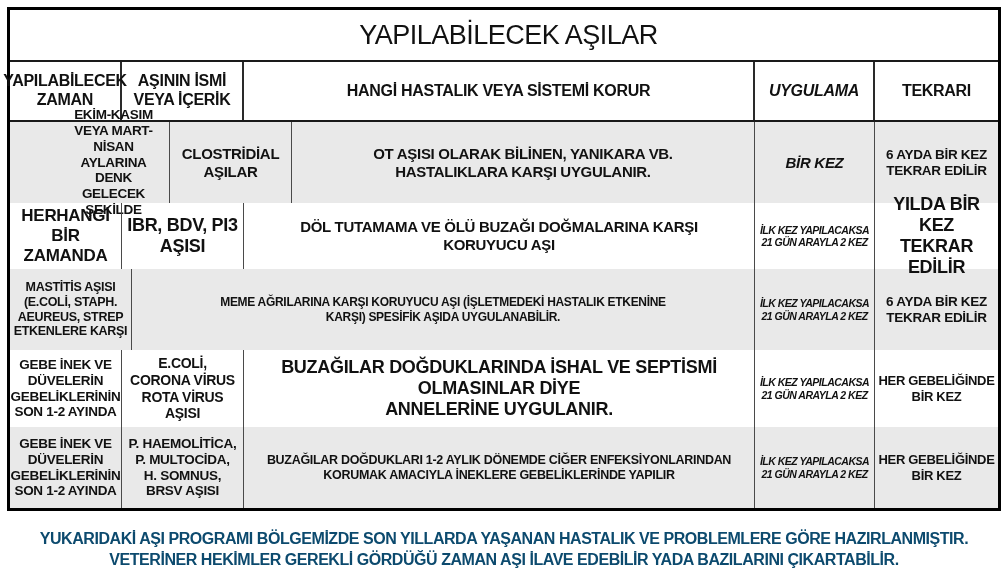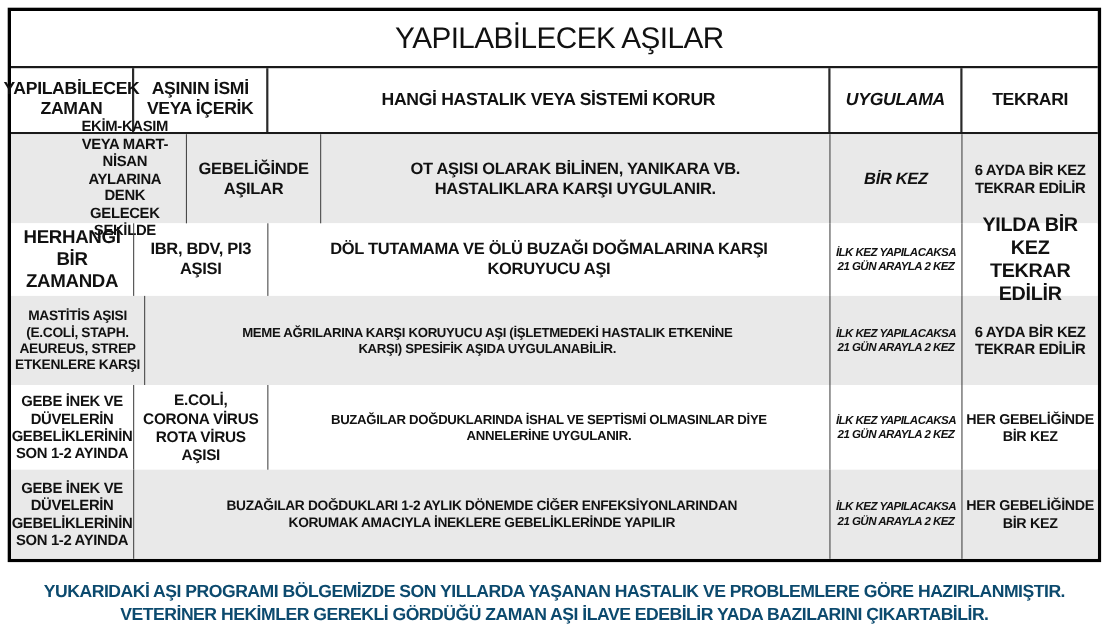--- a/index.html
+++ b/index.html
@@ -49,30 +49,30 @@
   .r1{height:81px;background:#e9e9e9;padding-left:48px;}
   .r2{height:66px;background:#ffffff;}
   .r3{height:81px;background:#e9e9e9;}
   .r4{height:77px;background:#ffffff;}
   .r5{height:81px;background:#e9e9e9;}
   .r1 .c1{font-size:13.5px;}
   .r1 .c2{font-size:15px;}
   .r1 .c3{font-size:15px;}
   .r1 .c5{font-size:13.5px;}
   .r2 .c1{font-size:17px;}
-  .r2 .c2{font-size:15px;}
+  .r2 .c2{font-size:18px;}
   .r2 .c3{font-size:15px;}
   .r2 .c5{font-size:18px;}
   .r3 .c1{font-size:12.5px;}
   .r3 .c2{font-size:12.5px;}
   .r3 .c3{font-size:12px;}
   .r3 .c5{font-size:13.5px;}
   .r4 .c1{font-size:13.5px;}
   .r4 .c2{font-size:14px;}
-  .r4 .c3{font-size:12px;}
+  .r4 .c3{font-size:18px;}
   .r4 .c5{font-size:13px;}
   .r5 .c1{font-size:13.5px;}
   .r5 .c2{font-size:13.5px;}
   .r5 .c3{font-size:12.5px;}
   .r5 .c5{font-size:13px;}
   .row .c4{font-size:10.5px;letter-spacing:-0.5px;}
   .r1 .c4{font-size:15px;letter-spacing:-0.3px;}
   .footer{
     position:absolute;left:0;top:528px;width:1008px;
     text-align:center;
@@ -100,21 +100,21 @@
         <div class="cell c3">HANGİ HASTALIK VEYA SİSTEMİ KORUR</div>
         <div class="cell c4">UYGULAMA</div>
         <div class="cell c5">TEKRARI</div>
       </div>
     <div id="rows">
         <div class="row r1">
           <div class="cell c1">EKİM-KASIM
 VEYA MART-NİSAN
 AYLARINA DENK
 GELECEK ŞEKİLDE</div>
-          <div class="cell c2">GEBELİĞİNDE
+          <div class="cell c2">CLOSTRİDİAL
 AŞILAR</div>
           <div class="cell c3">OT AŞISI OLARAK BİLİNEN, YANIKARA VB.
 HASTALIKLARA KARŞI UYGULANIR.</div>
           <div class="cell c4">BİR KEZ</div>
           <div class="cell c5">6 AYDA BİR KEZ
 TEKRAR EDİLİR</div>
         </div>
         <div class="row r2">
           <div class="cell c1">HERHANGİ BİR
 ZAMANDA</div>
@@ -153,20 +153,24 @@
           <div class="cell c4">İLK KEZ YAPILACAKSA
 21 GÜN ARAYLA 2 KEZ</div>
           <div class="cell c5">HER GEBELİĞİNDE
 BİR KEZ</div>
         </div>
         <div class="row r5">
           <div class="cell c1">GEBE İNEK VE
 DÜVELERİN
 GEBELİKLERİNİN
 SON 1-2 AYINDA</div>
+          <div class="cell c2">P. HAEMOLİTİCA,
+P. MULTOCİDA,
+H. SOMNUS,
+BRSV AŞISI</div>
           <div class="cell c3">BUZAĞILAR DOĞDUKLARI 1-2 AYLIK DÖNEMDE CİĞER ENFEKSİYONLARINDAN
 KORUMAK AMACIYLA İNEKLERE GEBELİKLERİNDE YAPILIR</div>
           <div class="cell c4">İLK KEZ YAPILACAKSA
 21 GÜN ARAYLA 2 KEZ</div>
           <div class="cell c5">HER GEBELİĞİNDE
 BİR KEZ</div>
         </div>
       </div>
   </div>
   <div class="footer">YUKARIDAKİ AŞI PROGRAMI BÖLGEMİZDE SON YILLARDA YAŞANAN HASTALIK VE PROBLEMLERE GÖRE HAZIRLANMIŞTIR.

